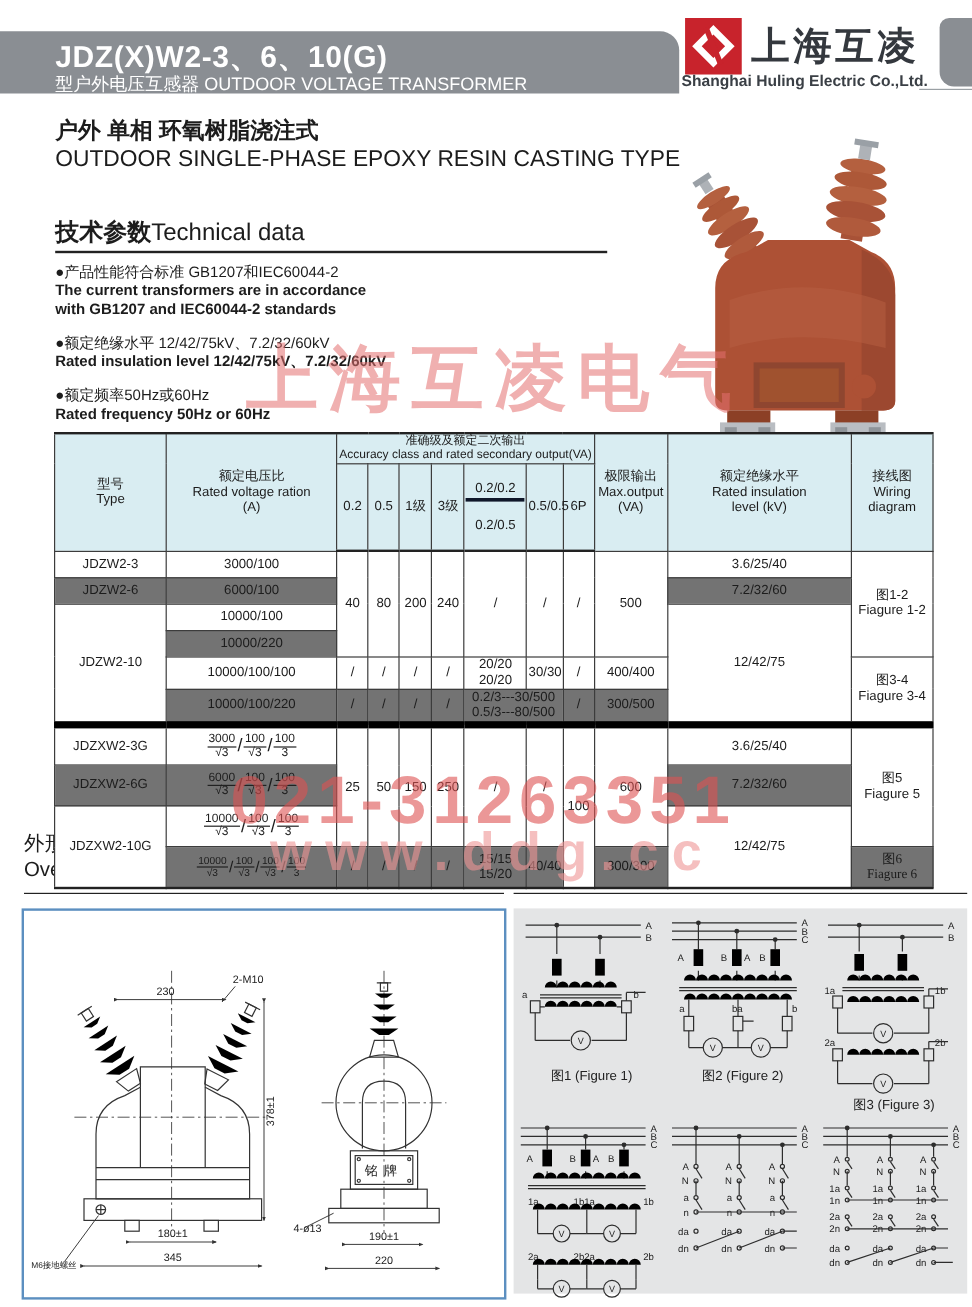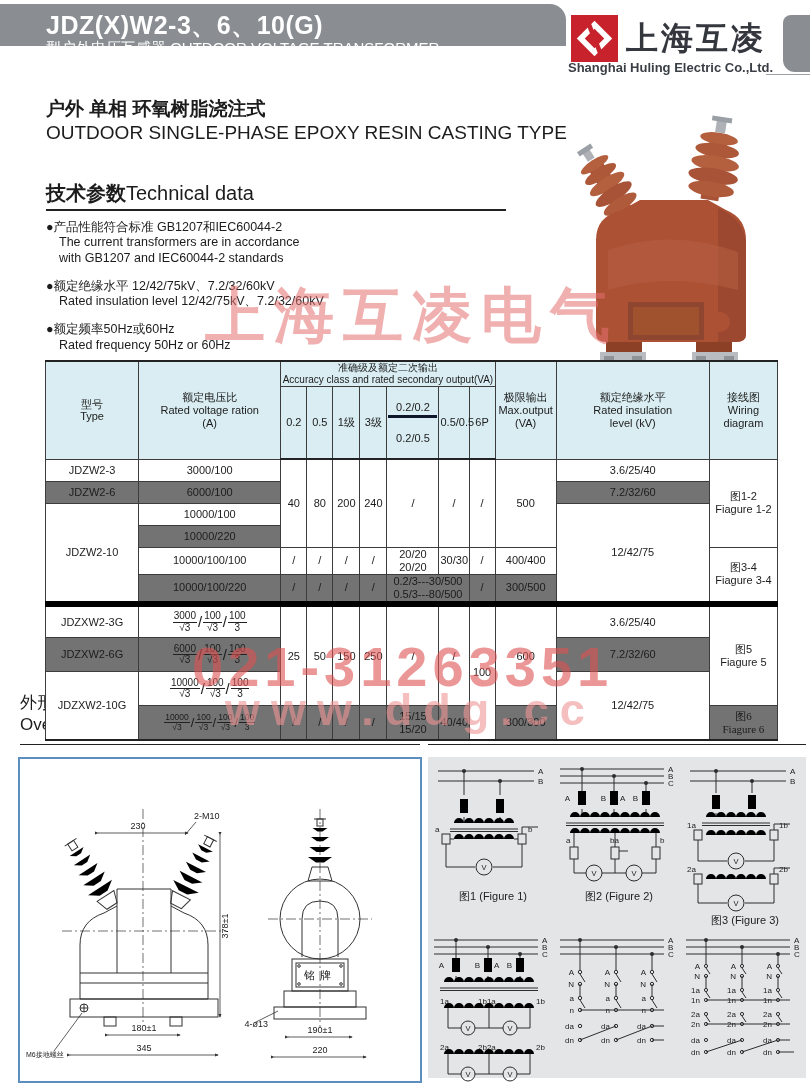--- a/index.html
+++ b/index.html
@@ -1,35 +1,35 @@
 <!DOCTYPE html>
 <html><head>
 <meta charset="utf-8">
 <style>
   html,body{margin:0;padding:0;background:#fff;}
   .page{position:relative;width:810px;height:1089px;background:#fff;overflow:hidden;
         font-family:"Liberation Sans","DejaVu Sans",sans-serif;color:#1c1c1c;}
   
-  .band{position:absolute;left:0;top:4px;width:566px;height:42px;background:#8a8e93;border-radius:0 16px 0 0;}
+  .band{position:absolute;left:0;top:26px;width:566px;height:52px;background:#8a8e93;border-radius:0 16px 0 0;}
   .band .t1{position:absolute;left:46px;top:5px;font-size:25px;font-weight:bold;color:#fff;letter-spacing:.5px;}
   .band .t2{position:absolute;left:46px;top:35px;font-size:15px;color:#fff;}
   .logo-box{position:absolute;left:571px;top:15px;width:47px;height:47px;background:#c8232c;}
   .brand-cn{position:absolute;left:626px;top:17px;font-size:32px;font-weight:bold;color:#34383e;letter-spacing:3px;}
   .brand-en{position:absolute;left:568px;top:60px;font-size:13px;font-weight:bold;color:#3a3f45;}
   .brand-line{position:absolute;left:766px;top:74px;width:44px;height:0;border-top:1px solid #9aa0a4;}
   .corner-tab{position:absolute;left:783px;top:15px;width:27px;height:57px;background:#8a8e93;border-radius:8px 0 0 12px;}
   
   .intro-cn{position:absolute;left:46px;top:96px;font-size:19px;font-weight:600;}
   .intro-en{position:absolute;left:46px;top:122px;font-size:19px;}
   .tech-title{position:absolute;left:46px;top:180px;font-size:20px;}
   .tech-title b{}
   .tech-rule{position:absolute;left:46px;top:209px;width:460px;border-top:2px solid #222;}
   .bullets{position:absolute;left:46px;top:220px;width:430px;font-size:12.5px;line-height:1.22;}
   .bullet{margin-bottom:13px;}
-  .bullet .en{margin-left:13px;white-space:pre-line;}
+  .bullet .en{white-space:pre-line;font-weight:bold;}
   
   .wm{position:absolute;pointer-events:none;z-index:60;font-weight:bold;white-space:nowrap;}
   .wm-brand{left:205px;top:276px;font-size:60px;letter-spacing:9px;color:rgba(228,112,112,.55);}
   .wm-phone{left:192px;top:634px;font-size:56px;letter-spacing:5px;color:rgba(222,82,82,.6);}
   .wm-site{left:225px;top:684px;font-size:45px;letter-spacing:11px;color:rgba(238,148,148,.6);}
   
   .spec-wrap{position:absolute;left:45px;top:360px;z-index:10;}
   table.spec{border-collapse:collapse;table-layout:fixed;width:733px;background:#fff;
              border-top:2px solid #222;border-bottom:2px solid #222;}
   .spec th,.spec td{border:1px solid #3c3c3c;text-align:center;vertical-align:middle;

